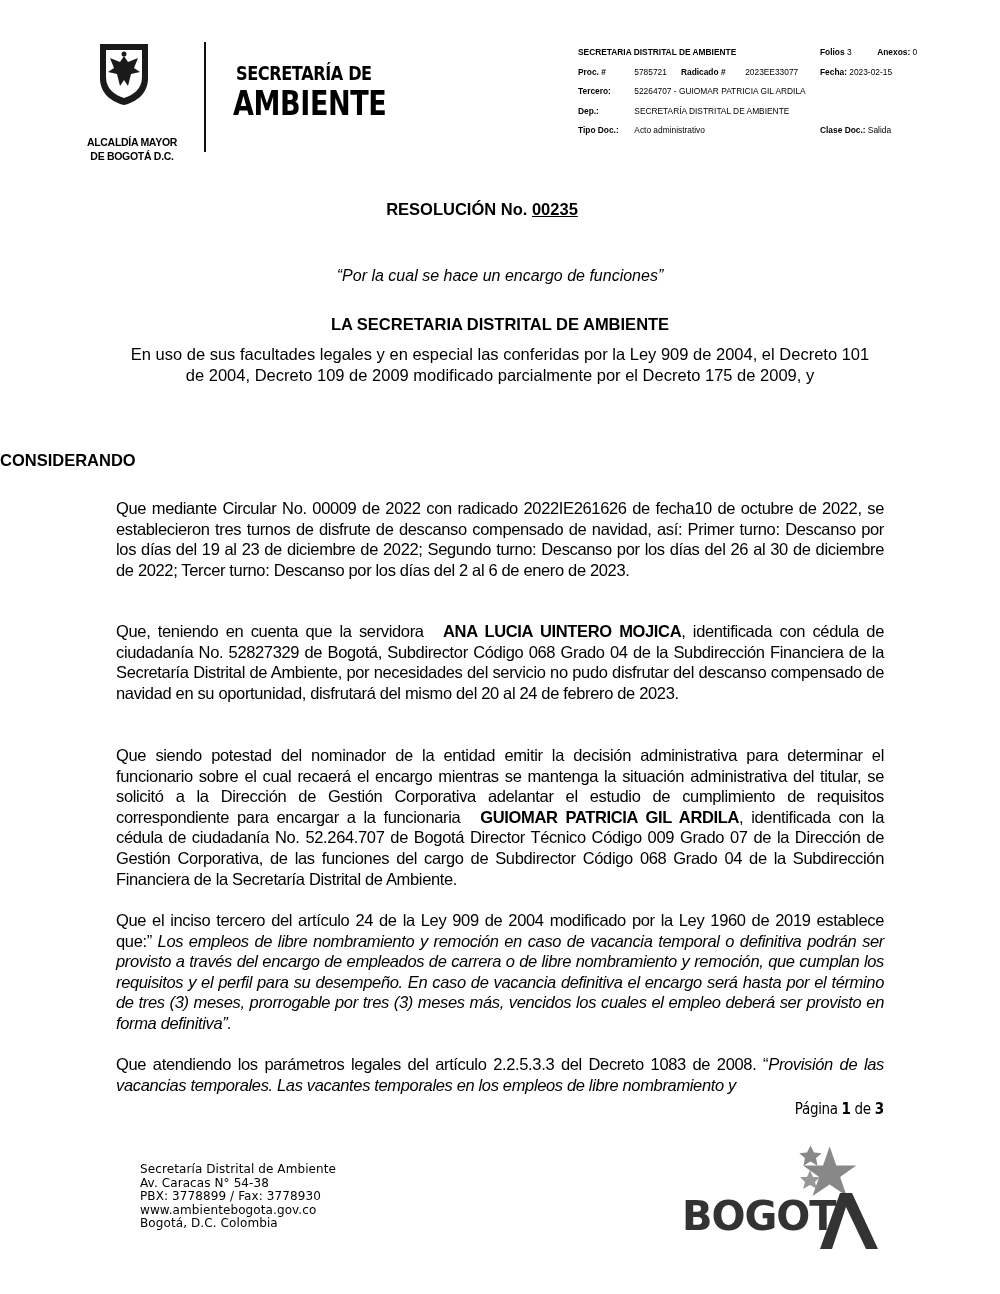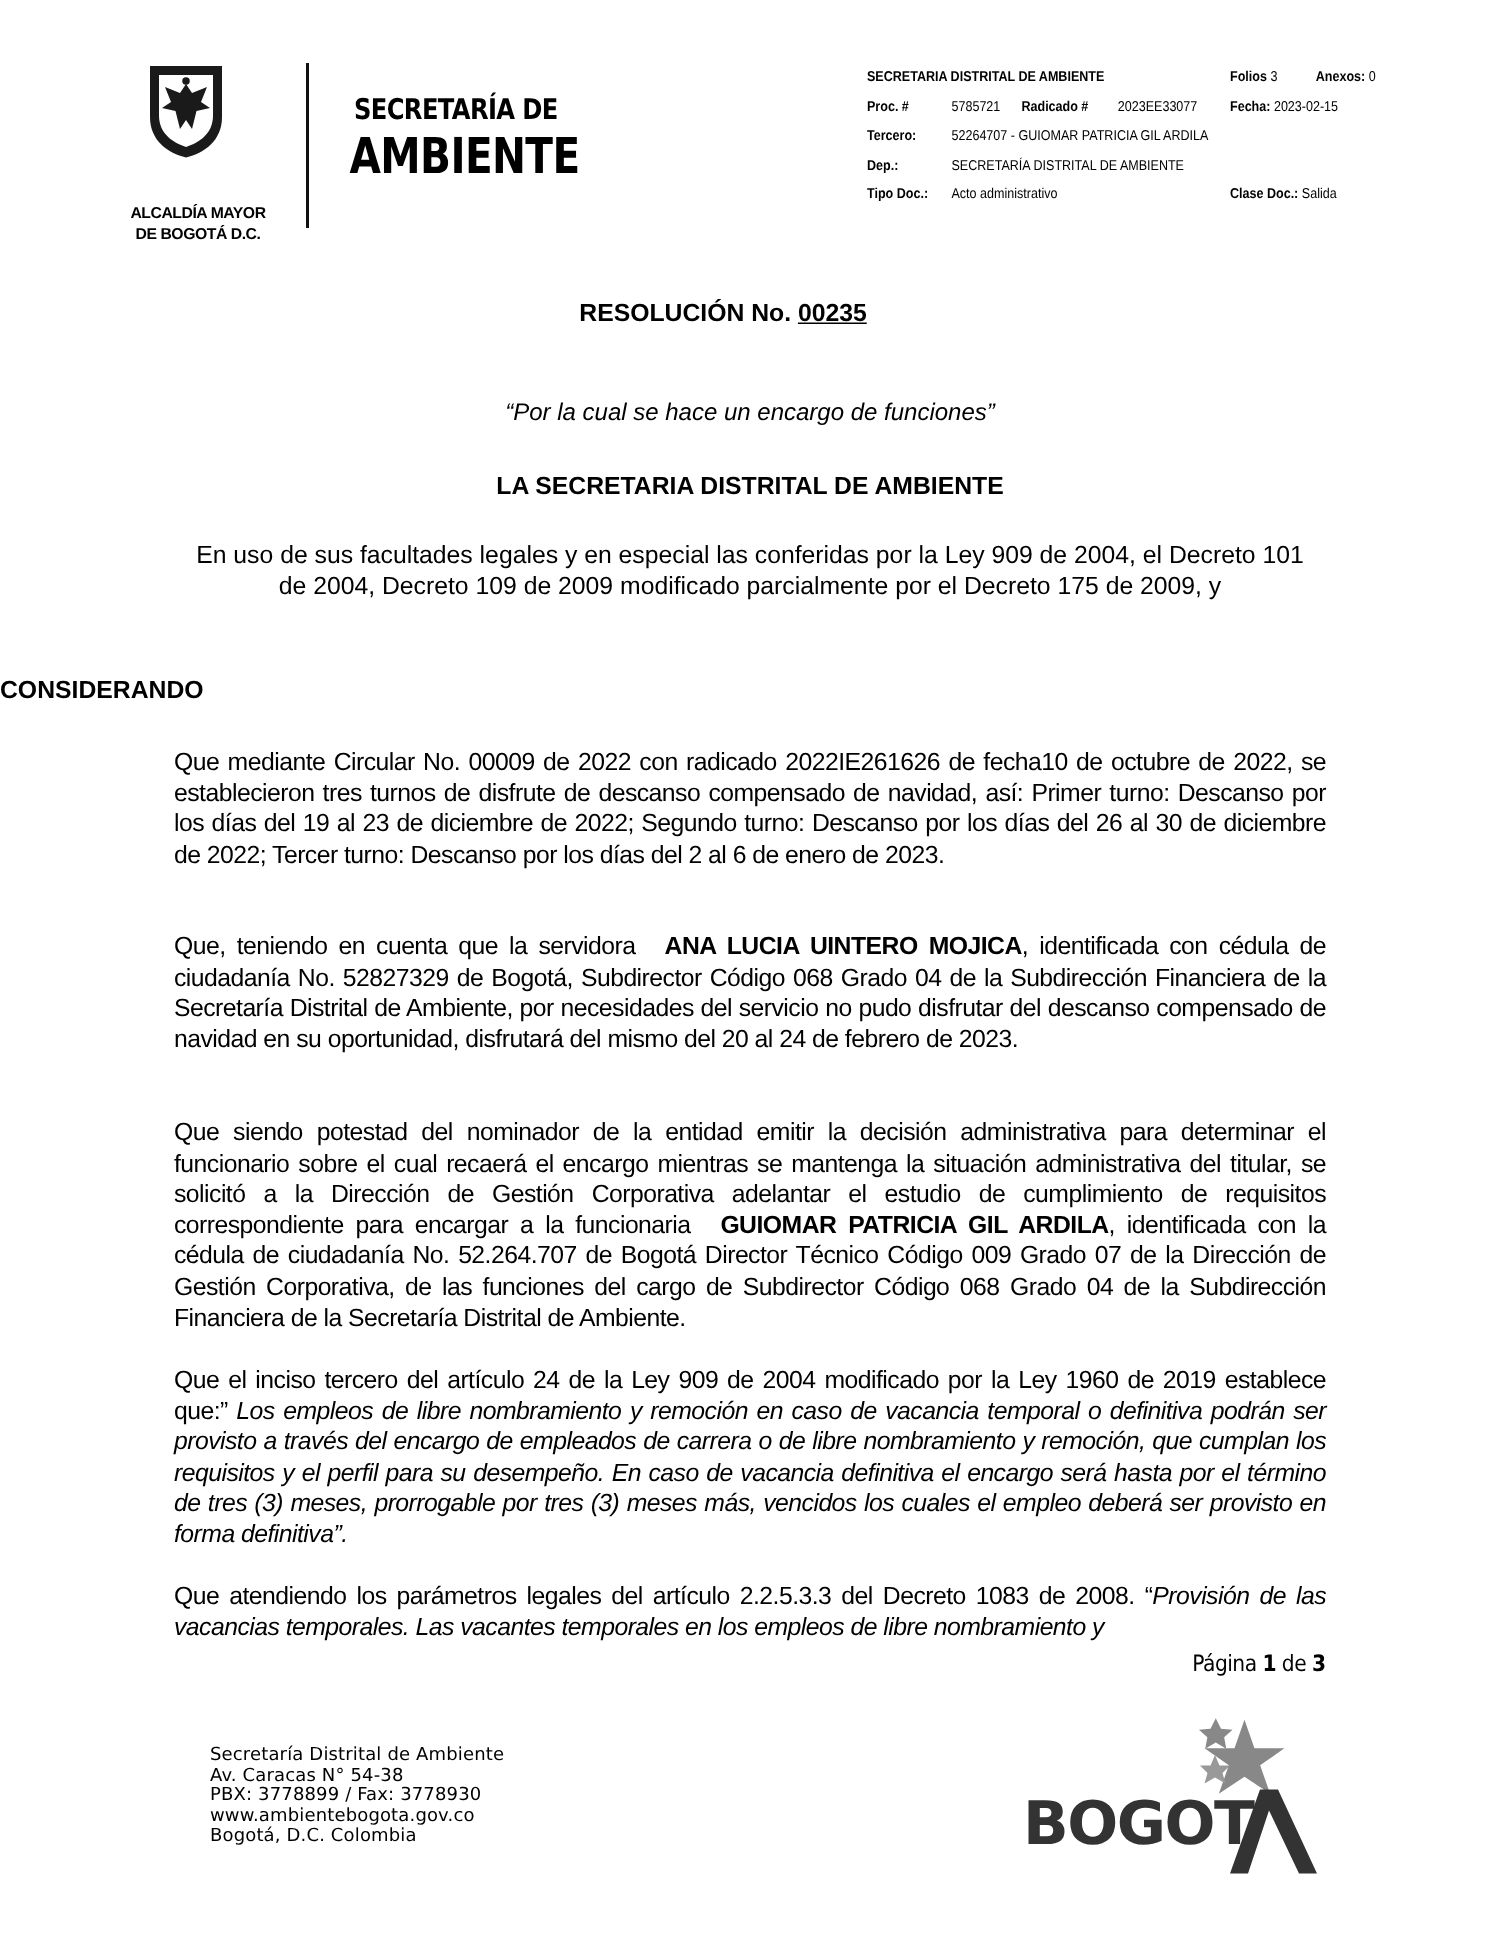--- a/index.html
+++ b/index.html
@@ -17,21 +17,21 @@
   .rad { left: 578px; top: 42px; font-size: 9.5px; line-height: 19.5px; transform: scaleX(0.88); transform-origin: left top; width: 420px; }
   .rad .row { position: relative; height: 19.5px; white-space: nowrap; }
   .rad b { font-weight: bold; }
   .rad span { position: absolute; top: 0; }
 
   
   .title { left: 0; width: 964px; top: 200px; text-align: center; font-weight: bold; font-size: 16.5px; }
   .title u { text-decoration: underline; }
   .subtitle { left: 0; width: 1000px; top: 267px; text-align: center; font-style: italic; font-size: 16px; }
   .authority { left: 0; width: 1000px; top: 315px; text-align: center; font-weight: bold; font-size: 16.5px; }
-  .preamble { left: 130px; width: 740px; top: 360px; text-align: center; font-size: 16.5px; line-height: 21px; }
+  .preamble { left: 130px; width: 740px; top: 344px; text-align: center; font-size: 16.5px; line-height: 21px; }
   .considerando { left: 0; width: 1000px; top: 451px; font-weight: bold; font-size: 16.5px; }
   .para { left: 116px; width: 768px; font-size: 16.5px; line-height: 20.6px; text-align: justify; letter-spacing: -0.35px; }
   .para .it { font-style: italic; }
   .para b { font-weight: bold; margin-left: 12px; }
   .p1 { top: 498px; }
   .p2 { top: 621px; }
   .p3 { top: 745px; }
   .p4 { top: 910px; }
   .p5 { top: 1054px; }
 

